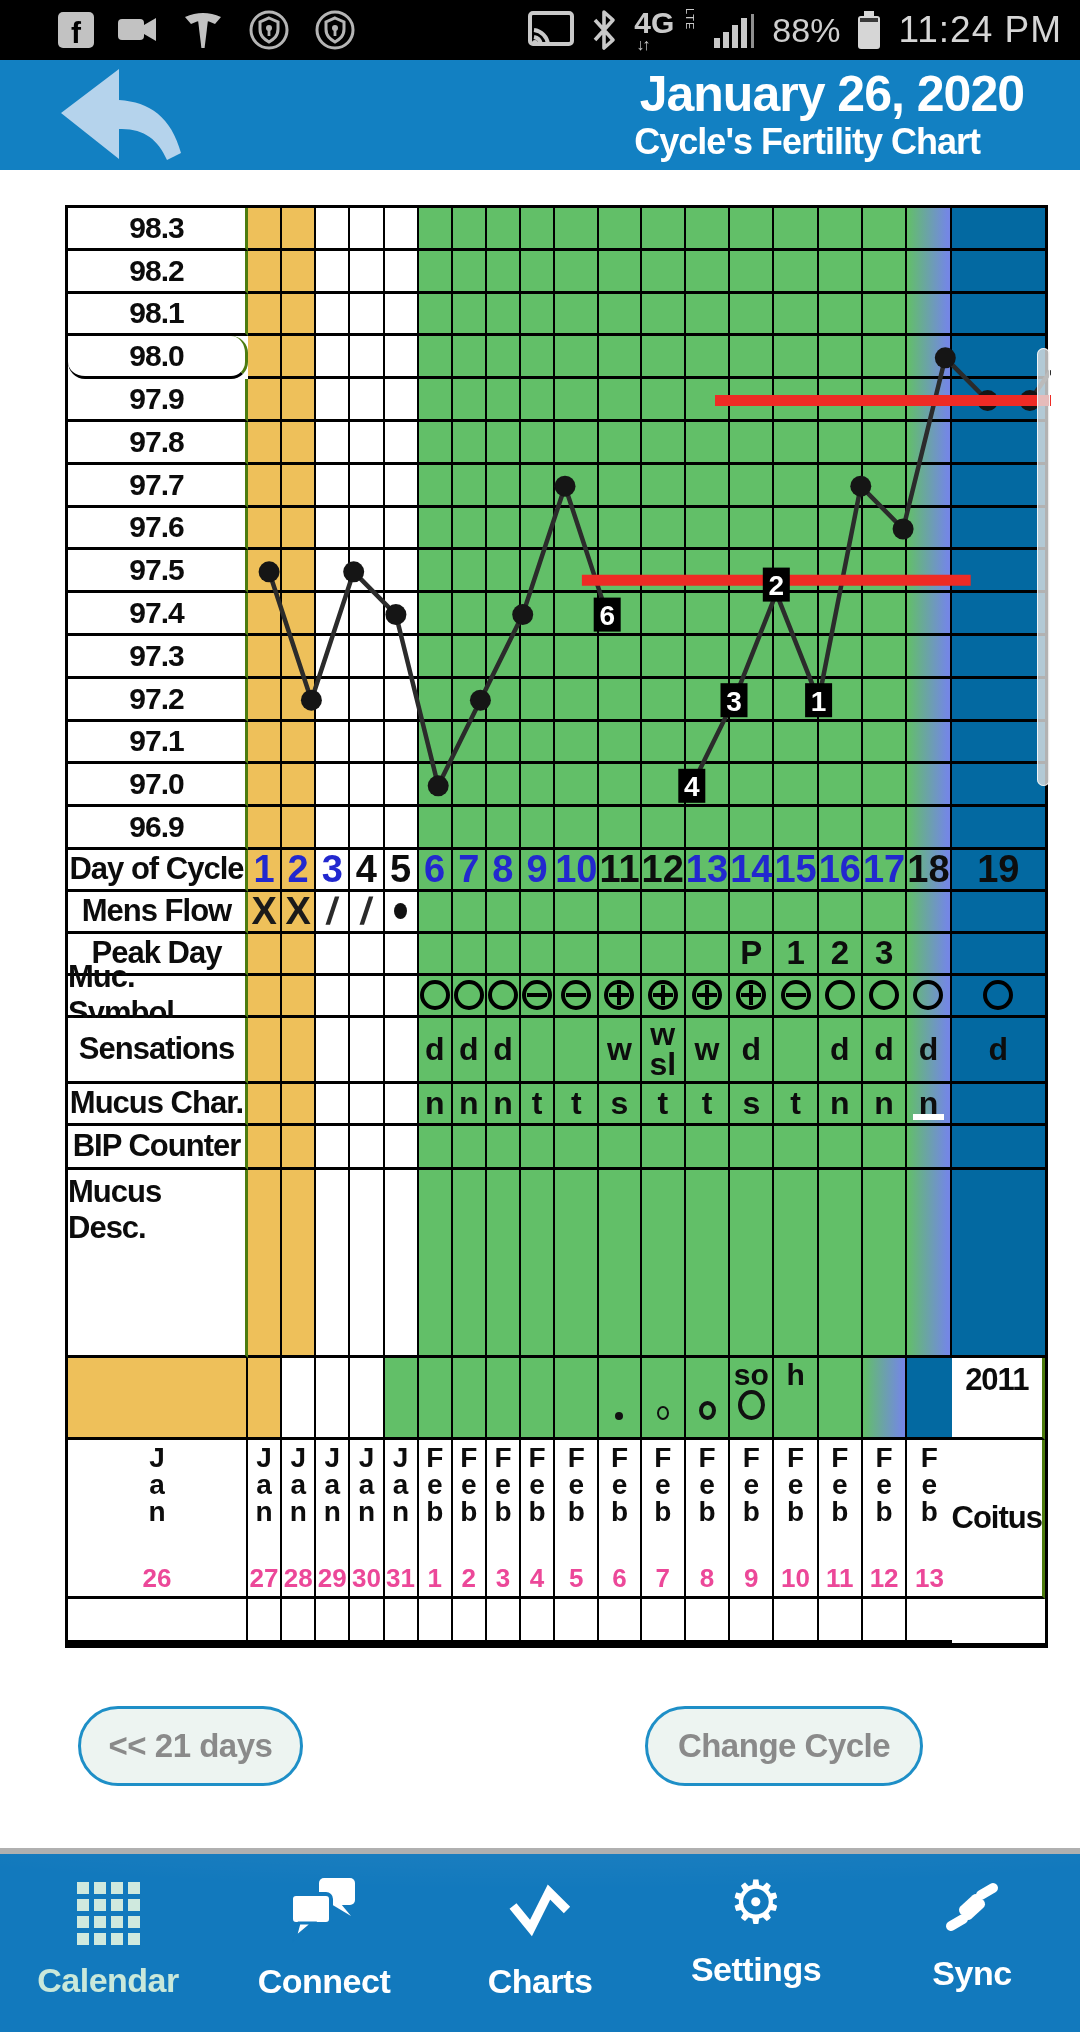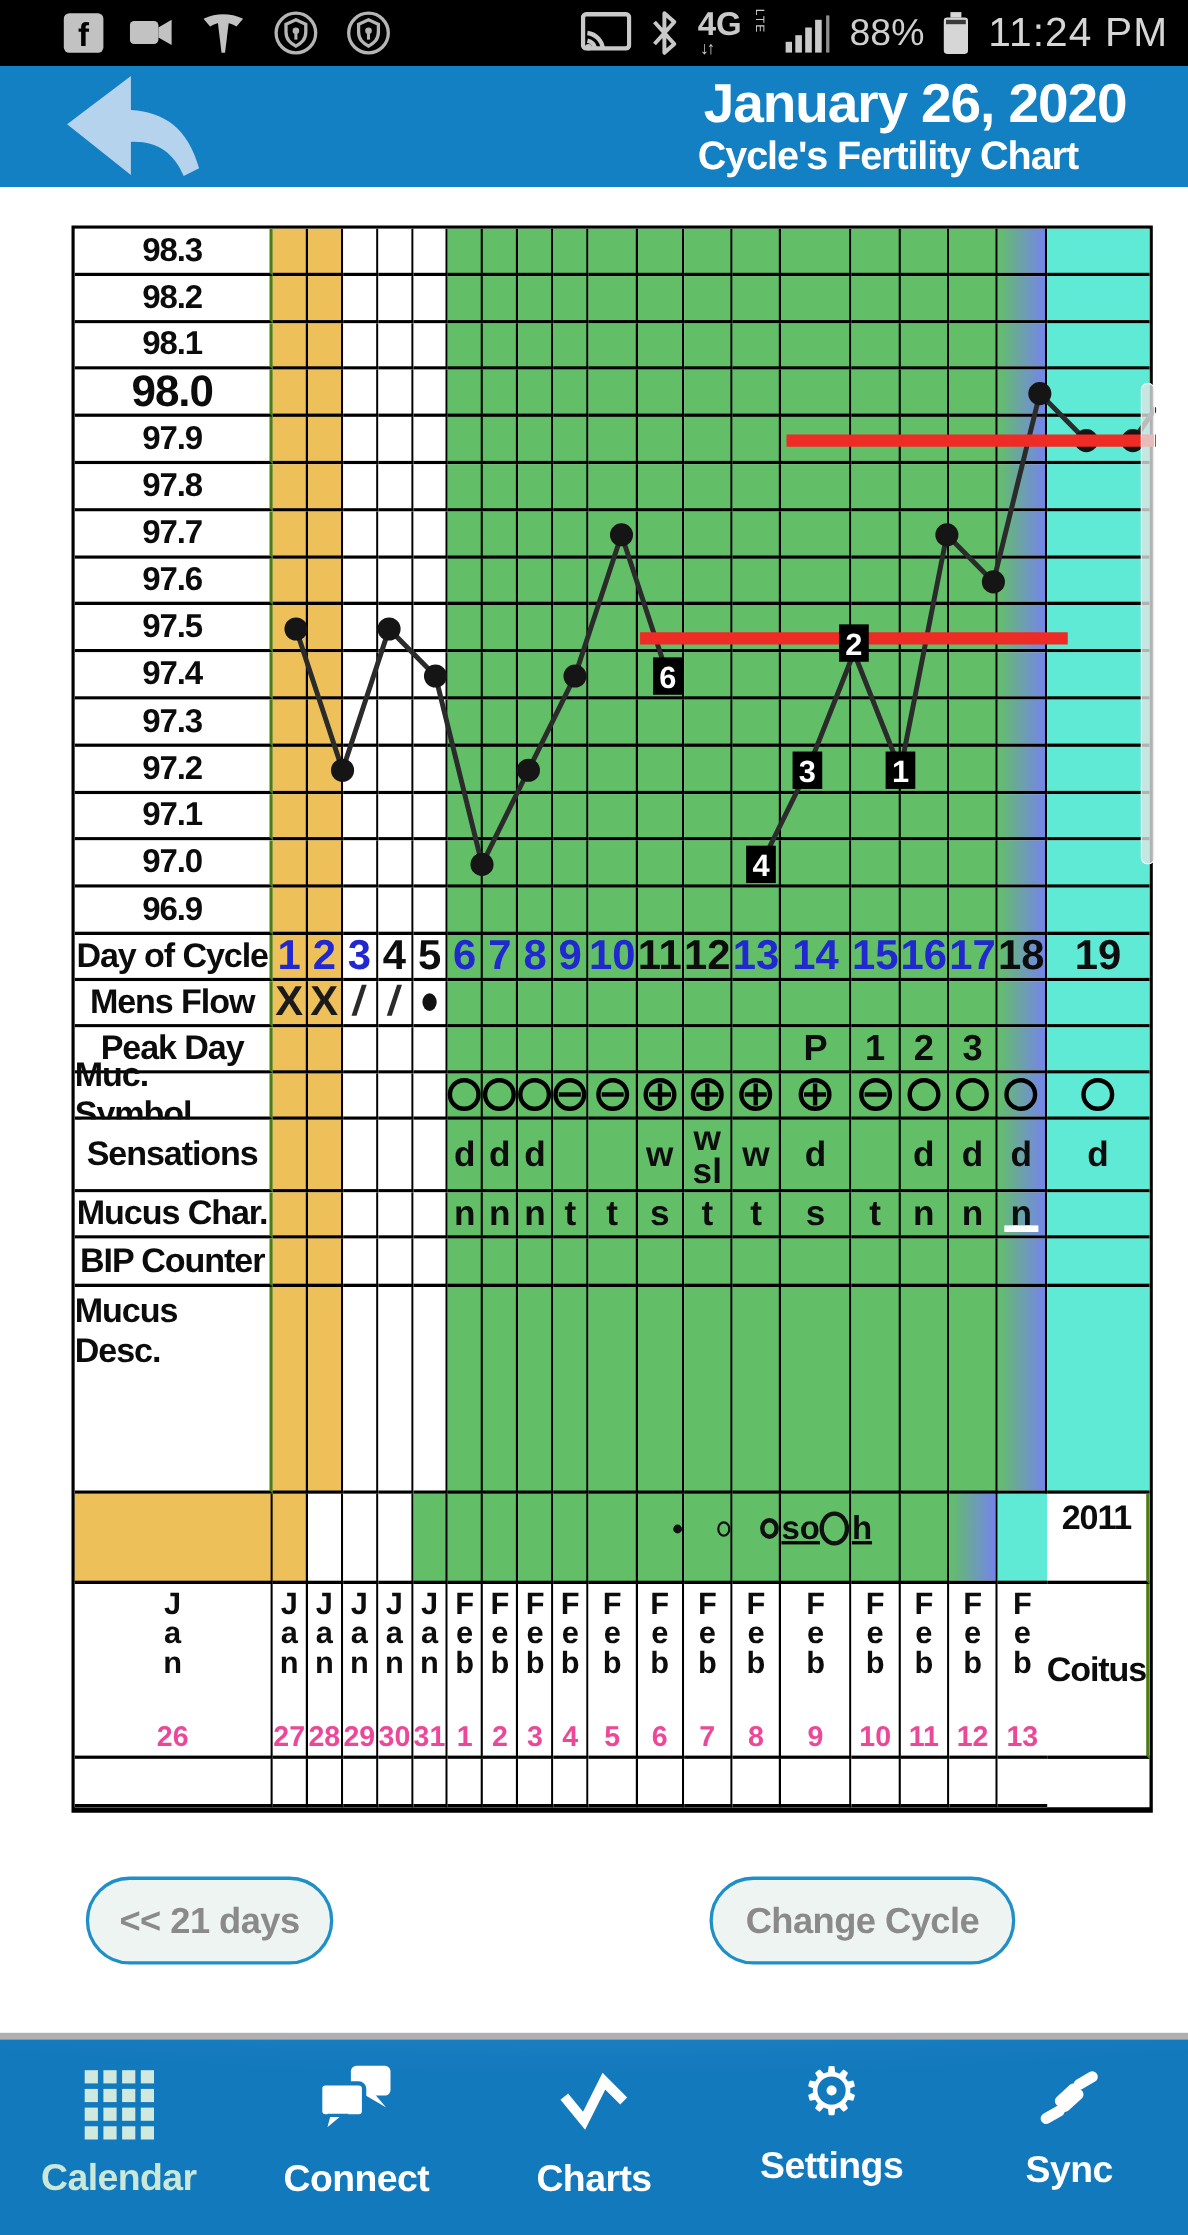--- a/index.html
+++ b/index.html
@@ -36,39 +36,39 @@
     grid-template-rows:repeat(15,42.8px) 42px 42px 42px 42px 66px 42px 44px 188px 82px 159px 44px;
     border:3px solid #000; border-bottom:5px solid #000; background:#fff; }
   .cell { position:relative; border-right:2px solid #000; border-bottom:3px solid #000;
     display:flex; align-items:center; justify-content:center; overflow:visible; }
   .cell.lastcol { border-right:none; }
   .lab { border-right:3px solid #4d7c0f; background:#fff; font-weight:bold; font-size:31px;
     color:#0c0c0c; letter-spacing:-1px; }
   .lab.top { align-items:flex-start; padding-top:4px; }
   .bg-m { background:#eec05a; } .bg-f { background:#62bf68; }
   .bg-t { background:linear-gradient(90deg,#62bf68 0%,#7487e5 95%); }
-  .bg-p { background:#5eead4; } .bg-w { background:#fff; }
+  .bg-p { background:#0369a1; } .bg-w { background:#fff; }
 
   .dnum { font-size:38px; font-weight:bold; }
   .blu { color:#2228cf; } .blk { color:#0d0d0d; }
   .mx { font-size:38px; font-weight:bold; color:#1a1a1a; }
   .msl { font-size:38px; font-weight:bold; color:#2a2a2a; transform:skewX(-8deg); }
   .mdot { width:13px; height:16px; border-radius:50%; background:#111; }
   .pk { font-size:33px; font-weight:bold; color:#0d0d0d; }
   .ltr { font-size:32px; font-weight:bold; color:#0d0d0d; line-height:30px; text-align:center; }
 
   .ms { width:30px; height:30px; border:4px solid #000; border-radius:50%; position:relative; }
   .ms.om::after { content:""; position:absolute; left:1px; right:1px; top:50%; margin-top:-2px; height:4px; background:#000; }
   .ms.op::after { content:""; position:absolute; left:1px; right:1px; top:50%; margin-top:-2px; height:4px; background:#000; }
   .ms.op::before { content:""; position:absolute; top:1px; bottom:1px; left:50%; margin-left:-2px; width:4px; background:#000; }
 
   .wline { position:absolute; left:14%; right:14%; bottom:3px; height:6px; background:#fff; }
 
-  .cx-wrap { display:flex; justify-content:space-between; align-items:center;
-    height:100%; width:100%; padding:2px 0 17px 0;text-decoration:underline; }
+  .cx-wrap { display:flex; flex-direction:column; justify-content:space-between; align-items:center;
+    height:100%; width:100%; padding:2px 0 17px 0; }
   .cx-top { font-size:30px; font-weight:bold; color:#0d0d0d; line-height:30px; min-height:30px; }
   .cx-dot { width:8px; height:8px; border-radius:50%; background:#111; }
   .cx-ring-s { width:12px; height:14px; border:2.5px solid #111; border-radius:50%; }
   .cx-ring-m { width:17px; height:19px; border:4px solid #111; border-radius:50%; }
   .cx-ring-l { width:27px; height:31px; border:4px solid #111; border-radius:50%; }
 
   .date-wrap { display:flex; flex-direction:column; align-items:center; height:100%; width:100%;
     padding:4px 0 2px 0; }
   .date-wrap .mo { font-size:28px; font-weight:bold; color:#0d0d0d; line-height:27px; }
   .date-wrap .sp { flex:1; }
@@ -241,21 +241,21 @@
       <div class="cell bg-f"></div>
       <div class="cell bg-f"></div>
       <div class="cell bg-f"></div>
       <div class="cell bg-f"></div>
       <div class="cell bg-f"></div>
       <div class="cell bg-f"></div>
       <div class="cell bg-f"></div>
       <div class="cell bg-f"></div>
       <div class="cell bg-t"></div>
       <div class="cell bg-p lastcol"></div>
-      <div class="cell lab" style="font-size: 40px;">98.0</div>
+      <div class="cell lab" style="font-size: 30px; border-radius: 17px;">98.0</div>
       <div class="cell bg-m"></div>
       <div class="cell bg-m"></div>
       <div class="cell bg-w"></div>
       <div class="cell bg-w"></div>
       <div class="cell bg-w"></div>
       <div class="cell bg-f"></div>
       <div class="cell bg-f"></div>
       <div class="cell bg-f"></div>
       <div class="cell bg-f"></div>
       <div class="cell bg-f"></div>

